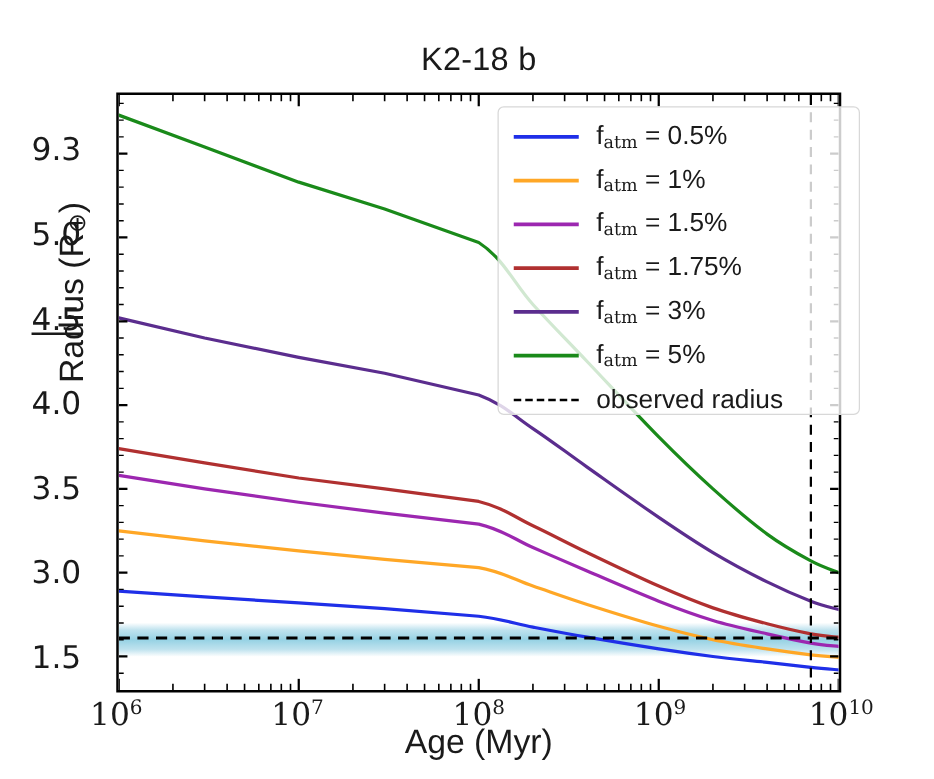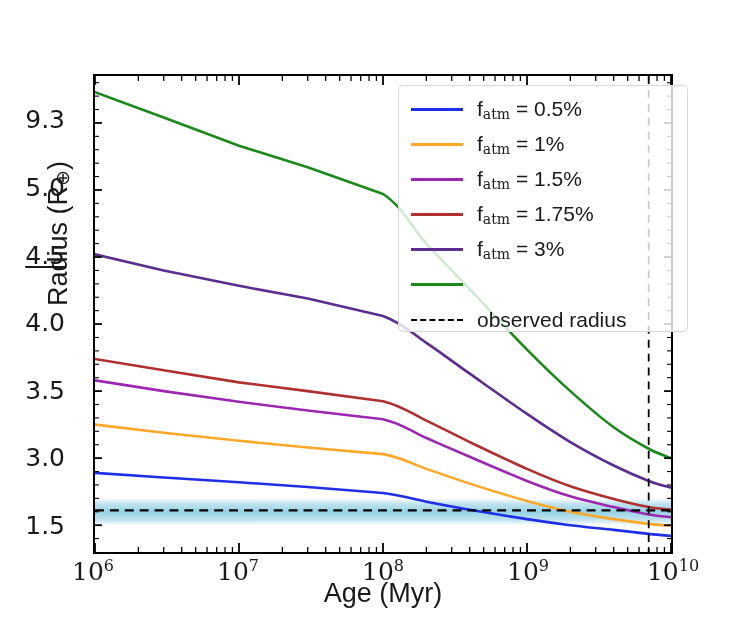--- a/index.html
+++ b/index.html
@@ -39,20 +39,21 @@
   .swatch{width:52px;height:0;border-top-width:3px;border-top-style:solid;margin-right:14px;flex:none;}
   .legend-label{font-size:21px;color:#1a1a1a;white-space:nowrap;}
   .legend-label .fs{font-style:normal;}
   .legend-label .sb{font-size:14px;vertical-align:-3px;font-family:"DejaVu Serif",serif;}
 </style>
 </head>
 <body>
 
 <div id="figure">
 
+  <div id="chart-title">K2-18 b</div>
 
   <div id="ylabel">Radius (R<span class="sub">⊕</span>)</div>
   <div id="xlabel">Age (Myr)</div>
 
   <div id="yticks-holder">
       <div class="ytick" style="top: 510.958px;">1.5</div>
       <div class="ytick" style="top: 443.352px;">3.0</div>
       <div class="ytick" style="top: 375.746px;">3.5</div>
       <div class="ytick" style="top: 308.141px;">4.0</div>
       <div class="ytick" style="top: 240.535px; text-decoration: underline;">4.5</div>
@@ -260,20 +261,21 @@
       <div class="legend-row">
         <span class="swatch" style="border-top-color: rgb(176, 48, 48);"></span>
         <span class="legend-label"><span class="fs">f</span><span class="sb">atm</span> = 1.75%</span>
       </div>
       <div class="legend-row">
         <span class="swatch" style="border-top-color: rgb(91, 45, 142);"></span>
         <span class="legend-label"><span class="fs">f</span><span class="sb">atm</span> = 3%</span>
       </div>
       <div class="legend-row">
         <span class="swatch" style="border-top-color: rgb(26, 138, 26);"></span>
+        <span class="legend-label"><span class="fs">f</span><span class="sb">atm</span> = 5%</span>
       </div>
       <div class="legend-row">
         <span class="swatch" style="border-top: 2.4px dashed rgb(0, 0, 0);"></span>
         <span class="legend-label">observed radius</span>
       </div>
     </div>
 
 </div>
 
 </body></html>

